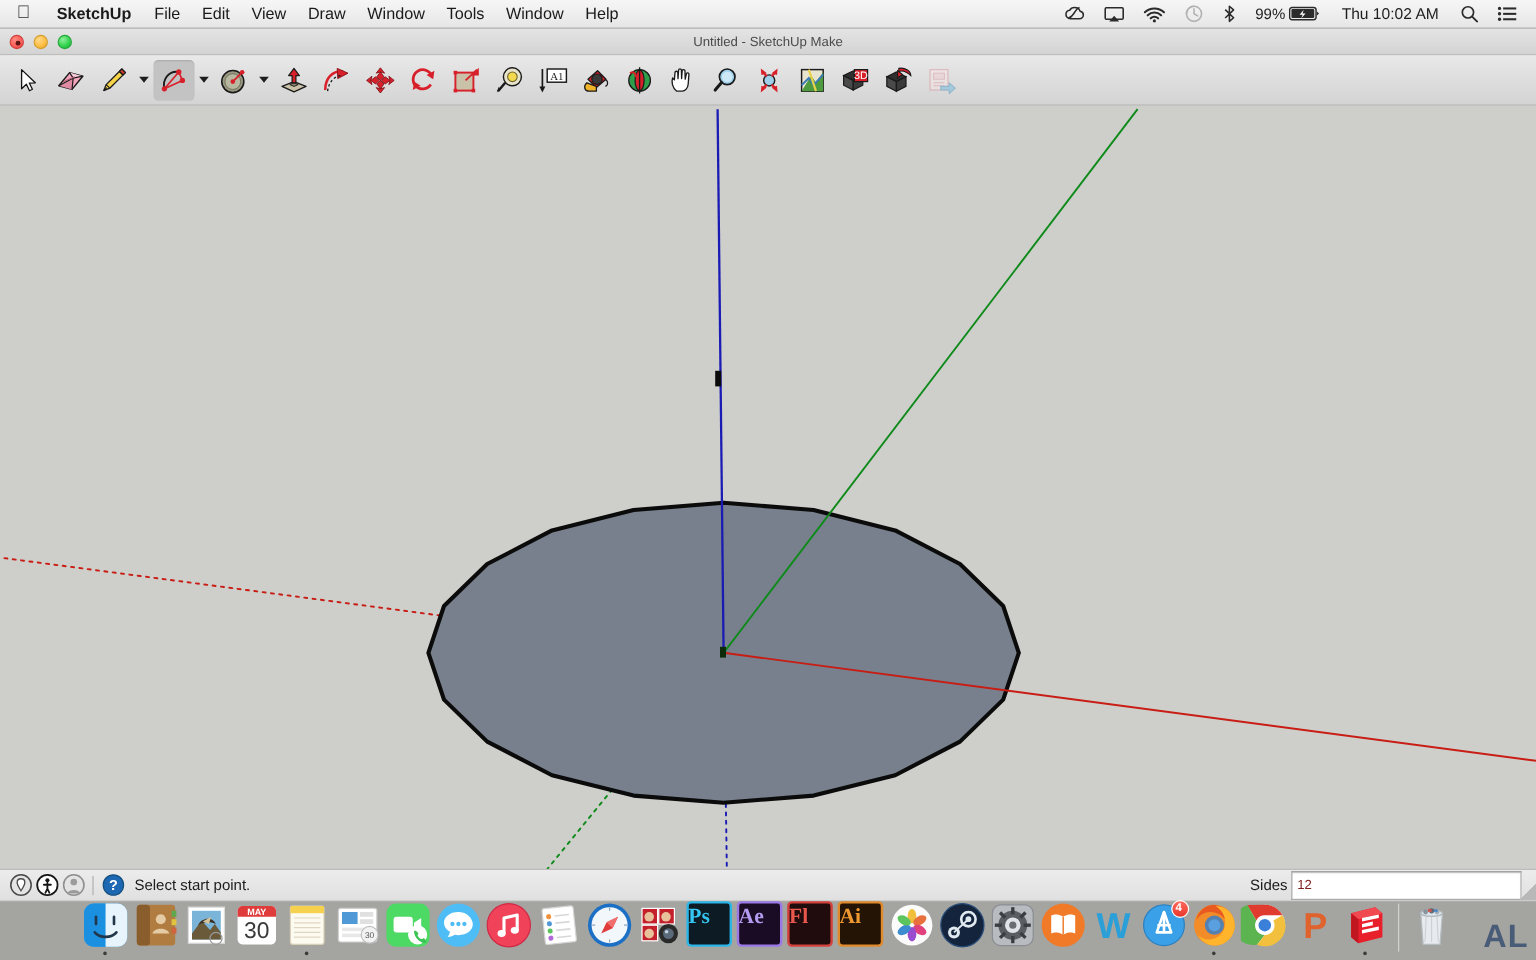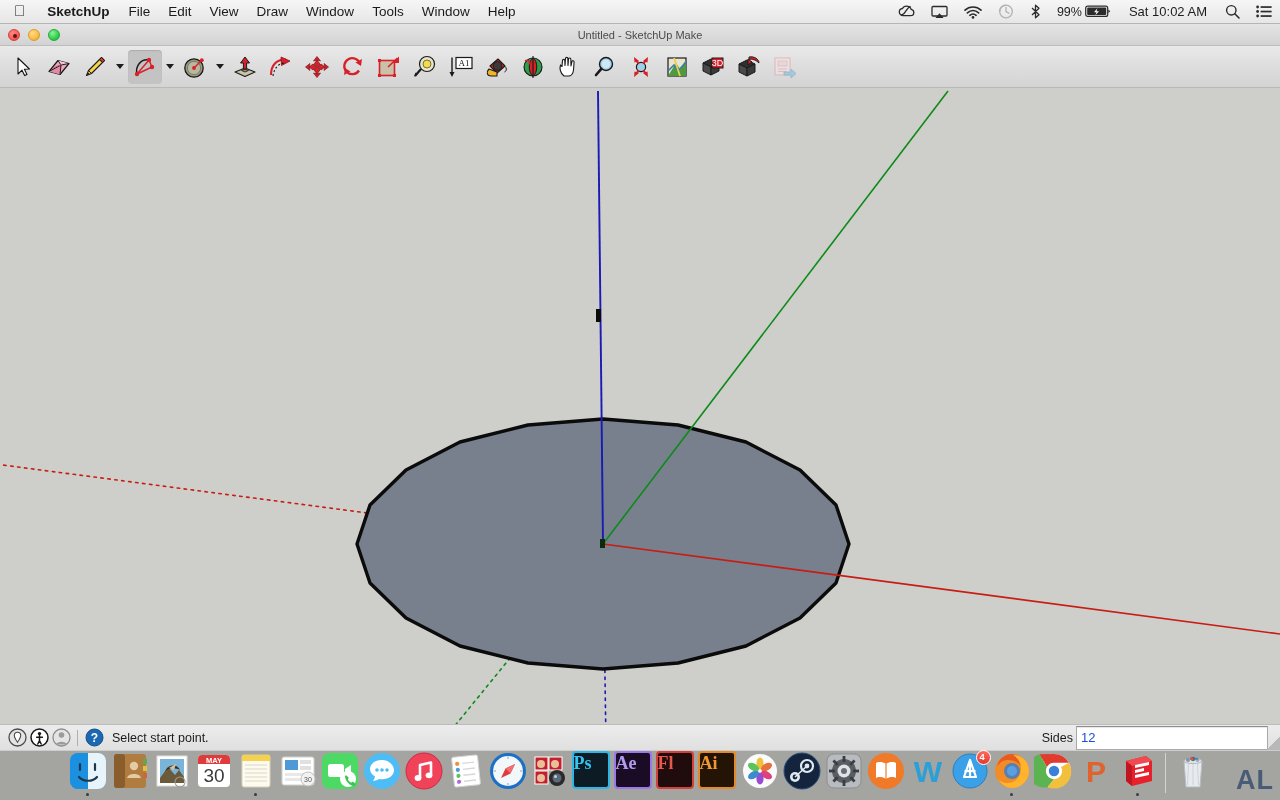--- a/index.html
+++ b/index.html
@@ -23,21 +23,21 @@
     padding:0 12px 0 14px; font-size:15px; line-height:1;
     color:#2b2b2b; position:relative; top:-1px;
   }
   .menu-item {
     padding:0 9px; height:100%; display:flex; align-items:center;
     font-size:13.5px; color:#1a1a1a; white-space:nowrap; cursor:default;text-align:right;
   }
   .menu-item.app-name { font-weight:bold; padding:0 10px; }
   #menubar-right {
     margin-left:auto; display:flex; align-items:center;
-    height:100%; gap:0px;
+    height:100%; padding-right:8px; gap:0px;
   }
   .status-item {
     height:100%; display:flex; align-items:center; justify-content:center;
     padding:0 8px; font-size:12.5px; color:#1d1d1d; white-space:nowrap;
   }
   .status-item svg { display:block; }
   .status-clock { font-size:13px; padding:0 10px; }
   .status-battery-pct { padding-right:3px; font-size:12.5px; }
 
   
@@ -99,21 +99,21 @@
     display:flex; align-items:center; padding:0 6px;
   }
   .sb-icon { width:22px;height:22px;display:flex;align-items:center;justify-content:center; }
   .sb-sep { width:1px; height:16px; background:#b0b0b0; margin:0 5px; }
   #status-text { font-size:12.5px; color:#1c1c1c; margin-left:7px; }
   #vcb { margin-left:auto; display:flex; align-items:center; padding-right:6px; }
   #vcb-label { font-size:12.5px; color:#1c1c1c; margin-right:3px; }
   #vcb-field {
     width:192px; height:24px; background:#fff;
     border:1px solid #a9a9a9; border-top-color:#8d8d8d;
-    font-size:13px; color:#1d4ed8; padding:0 4px;
+    font-size:11px; color:#7f1d1d; padding:0 4px;
     display:flex; align-items:center;
     box-shadow:inset 0 1px 1px rgba(0,0,0,.10);
   }
   #resize-grip {
     position:absolute; right:0; bottom:0; width:14px; height:14px;
     background:linear-gradient(135deg, transparent 50%, #b8b8b8 50%);
   }
 
   
   #dock {
@@ -209,21 +209,21 @@
       </div>
       <div class="status-item status-battery-pct">99%</div>
       <div class="status-item" style="padding-left:0;">
         <svg width="26" height="13" viewBox="0 0 26 13">
           <rect x="0.7" y="1.2" width="22" height="10.2" rx="2" fill="none" stroke="#2b2b2b" stroke-width="1.2"></rect>
           <rect x="2.2" y="2.6" width="19" height="7.4" rx="1" fill="#2b2b2b"></rect>
           <path d="M23.4 4.6 L25.2 6.3 L23.4 8" fill="#2b2b2b"></path>
           <path d="M12.4 3.2 L9 7.3 L11.5 7.3 L10.4 10.3 L14 6.2 L11.5 6.2 Z" fill="#ffffff"></path>
         </svg>
       </div>
-      <div class="status-item status-clock">Sat 10:02 AM</div>
+      <div class="status-item status-clock">Thu 10:02 AM</div>
       <div class="status-item">
         <svg width="15" height="15" viewBox="0 0 15 15">
           <circle cx="6.3" cy="6.3" r="4.7" fill="none" stroke="#2b2b2b" stroke-width="1.4"></circle>
           <path d="M9.8 9.8 L14 14" stroke="#2b2b2b" stroke-width="1.6" stroke-linecap="round"></path>
         </svg>
       </div>
       <div class="status-item">
         <svg width="16" height="13" viewBox="0 0 16 13">
           <circle cx="1.6" cy="2" r="1.4" fill="#2b2b2b"></circle>
           <circle cx="1.6" cy="6.5" r="1.4" fill="#2b2b2b"></circle>

